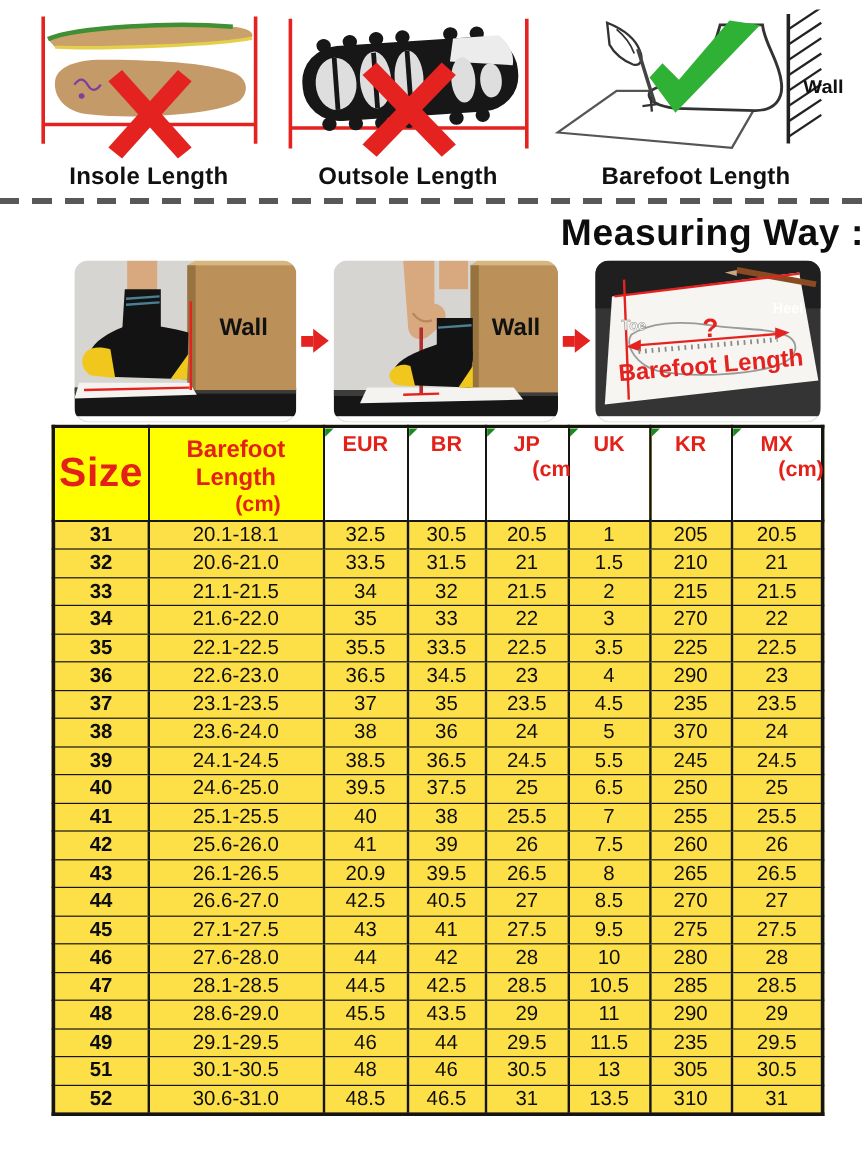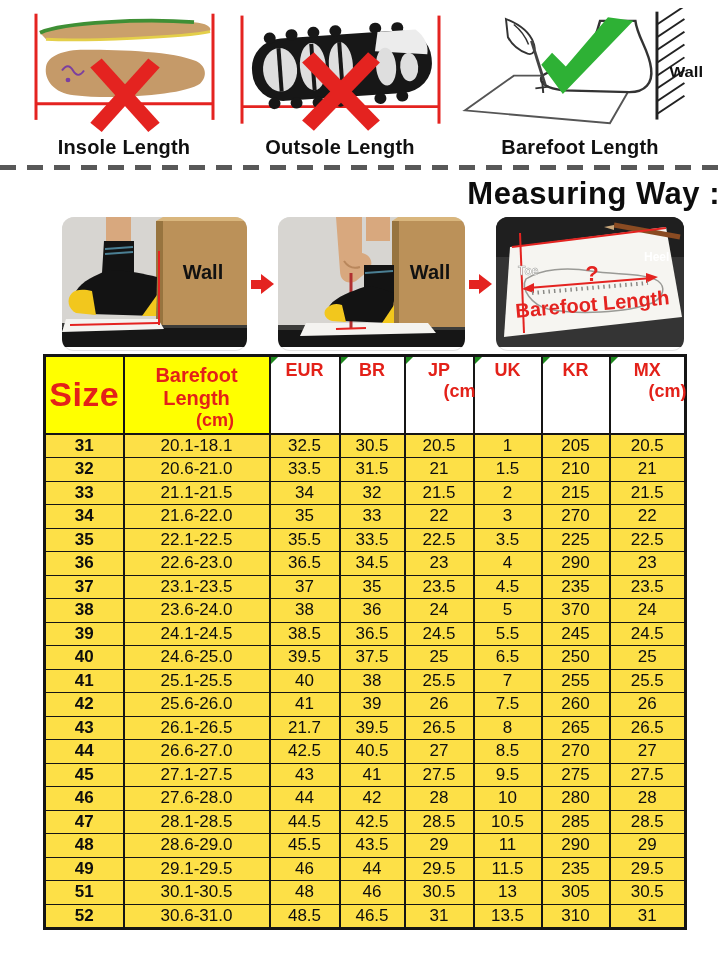--- a/index.html
+++ b/index.html
@@ -365,21 +365,21 @@
           <td>41</td>
           <td>39</td>
           <td>26</td>
           <td>7.5</td>
           <td>260</td>
           <td>26</td>
         </tr>
         <tr>
           <td class="b">43</td>
           <td>26.1-26.5</td>
-          <td>21.7</td>
+          <td>20.9</td>
           <td>39.5</td>
           <td>26.5</td>
           <td>8</td>
           <td>265</td>
           <td>26.5</td>
         </tr>
         <tr>
           <td class="b">44</td>
           <td>26.6-27.0</td>
           <td>42.5</td>

